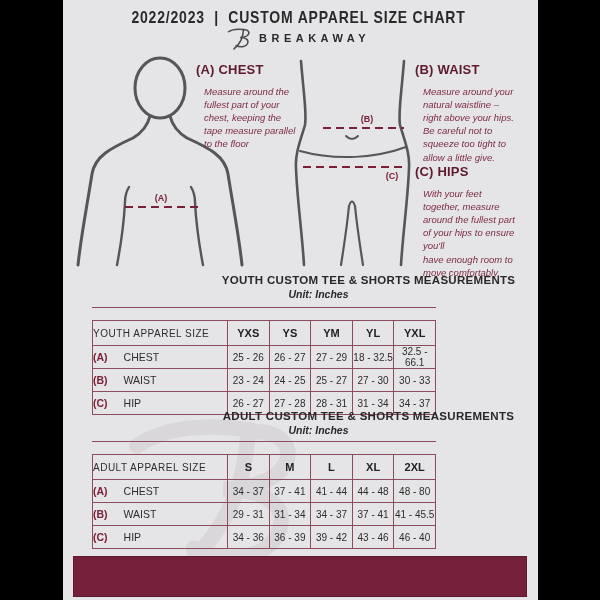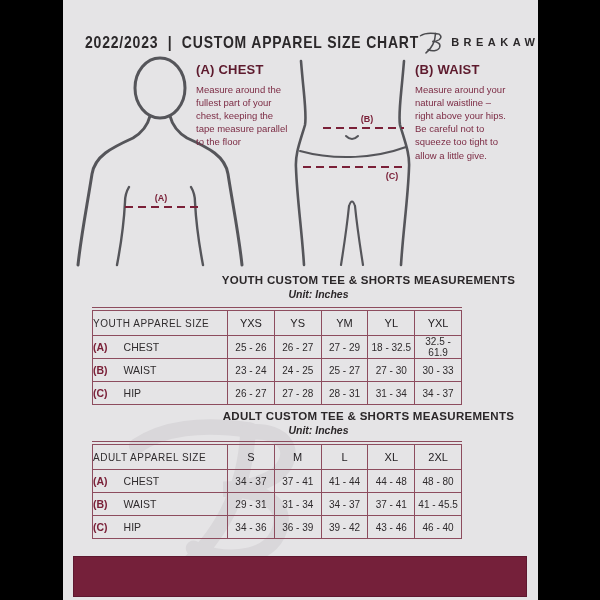--- a/index.html
+++ b/index.html
@@ -8,45 +8,45 @@
     background:#000;
     font-family:"Liberation Sans", sans-serif;
   }
   .card{
     position:absolute;left:63px;top:0;width:475px;height:600px;
     background:#e5e4e6;overflow:hidden;
   }
   .card > div{position:absolute;}
   .layer{z-index:1;}
   
-  .hdr{left:22px;right:26px;top:26px;height:32px;display:flex;align-items:center;justify-content:flex-start;}
+  .hdr{left:22px;right:26px;top:14px;height:32px;display:flex;align-items:center;justify-content:center;flex-direction:column;}
   .hdr-title{
     font-weight:bold;font-size:14px;color:#2b282a;letter-spacing:0.8px;white-space:pre;
     transform:scaleY(1.12);transform-origin:left center;
   }
   .brand{display:flex;align-items:center;gap:7px;}
   .brand-name{font-weight:bold;font-size:11px;color:#2b282a;letter-spacing:4.5px;}
   
   .guide-heading{font-size:13px;font-weight:bold;color:#5d1a2d;margin:0 0 6px 0;letter-spacing:0.2px;}
-  .guide-text{font-size:9.5px;color:#7c2b44;line-height:1.38;white-space:pre-line;margin:0;}
+  .guide-text{font-size:9.5px;font-style:italic;color:#7c2b44;line-height:1.38;white-space:pre-line;margin:8px;}
   .chest-block{left:133px;top:62px;width:124px;}
   .waist-block{left:352px;top:62px;width:112px;}
   .hips-block{left:352px;top:164px;width:116px;}
   .torso-fig{left:10px;top:56px;width:172px;height:212px;}
   .lower-fig{left:228px;top:56px;width:124px;height:212px;}
   svg text.marker{font-family:"Liberation Sans",sans-serif;font-size:9px;font-weight:bold;fill:#7a2038;}
   
   .section-title{left:4px;width:567px;text-align:center;font-size:11.5px;font-weight:bold;color:#2b2729;letter-spacing:0.3px;padding-left:18px;}
   .unit-label{left:0;width:511px;text-align:center;font-size:10.5px;font-style:italic;font-weight:bold;color:#2b2729;}
-  .tbl-wrap{left:29px;width:370px;border-top:1px solid #8d4c5e;padding-top:2px;}
+  .tbl-wrap{left:29px;width:344px;border-top:1px solid #8d4c5e;padding-top:12px;}
   table.size-table{width:100%;border-collapse:collapse;table-layout:fixed;background:transparent;}
   table.size-table col.lbl{width:135px;}
   table.size-table th, table.size-table td{border:1px solid #8d4c5e;padding:0;}
   .corner-cell{height:24px;text-align:left;padding-left:10px;font-size:10px;font-weight:normal;letter-spacing:0.5px;color:#2f2b2d;}
-  .size-head{height:24px;text-align:center;font-size:11px;font-weight:normal;color:#242124;margin-top:36px;}
+  .size-head{height:24px;text-align:center;font-size:11px;font-weight:bold;color:#242124;margin-top:36px;}
   .row-label{height:22px;text-align:left;padding-left:10px;font-size:10.5px;color:#2f2b2d;}
   .row-key{color:#7a2038;font-weight:bold;}
   .row-name{margin-left:16px;}
   .val-cell{height:22px;text-align:center;font-size:10px;color:#2f2b2d;margin-top:8px;}
   .youth-title{top:274px;} .youth-unit{top:288px;} .youth-tbl{top:307px;}
   .adult-title{top:410px;} .adult-unit{top:424px;} .adult-tbl{top:441px;}
   
   .footer-bar{left:10px;top:556px;width:452px;height:39px;background:#75203a;border:1px solid #5e1830;}
   .watermark{left:28px;top:396px;width:255px;height:200px;z-index:0;}
 </style>
@@ -121,20 +121,30 @@
   </div>
   <div class="waist-block layer">
     <p class="guide-heading">(B) WAIST</p>
     <p class="guide-text">Measure around your
 natural waistline –
 right above your hips.
 Be careful not to
 squeeze too tight to
 allow a little give.</p>
   </div>
+  <div class="hips-block layer">
+    <p class="guide-heading">(C) HIPS</p>
+    <p class="guide-text">With your feet
+together, measure
+around the fullest part
+of your hips to ensure
+you'll
+have enough room to
+move comfortably.</p>
+  </div>
 
   <div class="section-title youth-title layer">YOUTH CUSTOM TEE &amp; SHORTS MEASUREMENTS</div>
   <div class="unit-label youth-unit layer">Unit: Inches</div>
   <div class="tbl-wrap youth-tbl layer">
     <table class="size-table">
       <colgroup>
           <col class="lbl">
           <col>
           <col>
           <col>
@@ -151,21 +161,21 @@
           <th class="size-head">YXL</th>
         </tr>
       </thead>
       <tbody>
         <tr>
           <td class="row-label"><span class="row-key">(A)</span><span class="row-name">CHEST</span></td>
           <td class="val-cell">25 - 26</td>
           <td class="val-cell">26 - 27</td>
           <td class="val-cell">27 - 29</td>
           <td class="val-cell">18 - 32.5</td>
-          <td class="val-cell">32.5 - 61.9</td>
+          <td class="val-cell">32.5 - 66.1</td>
         </tr>
         <tr>
           <td class="row-label"><span class="row-key">(B)</span><span class="row-name">WAIST</span></td>
           <td class="val-cell">23 - 24</td>
           <td class="val-cell">24 - 25</td>
           <td class="val-cell">25 - 27</td>
           <td class="val-cell">27 - 30</td>
           <td class="val-cell">30 - 33</td>
         </tr>
         <tr>

